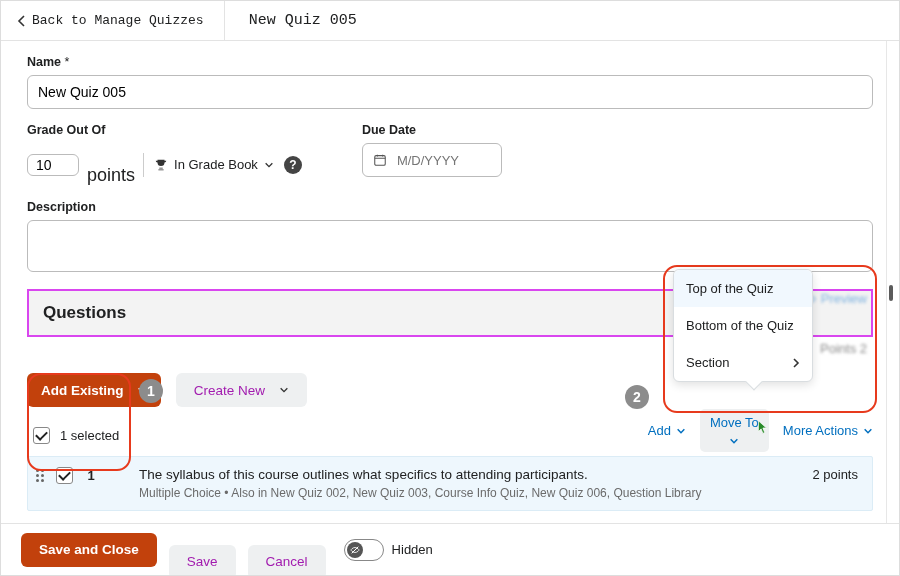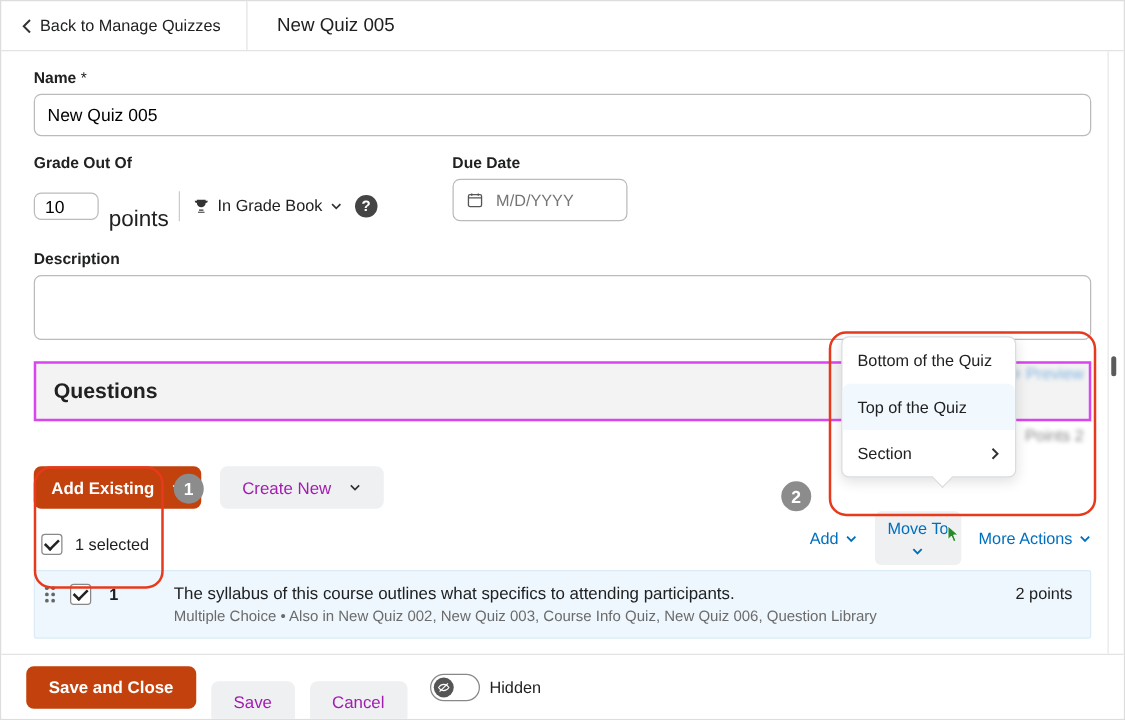--- a/index.html
+++ b/index.html
@@ -1,18 +1,18 @@
 <!DOCTYPE html>
 <html><head>
 <meta charset="utf-8">
 <style>
   * { box-sizing: border-box; }
   html, body { margin:0; padding:0; font-family: -apple-system, "Segoe UI", Arial, sans-serif; font-size:13px; color:#202122; }
   body { width:900px; height:576px; background:#fff; position:relative; overflow:hidden; border:1px solid #ddd;}
-  .topbar { display:flex; align-items:center; height:40px; border-bottom:1px solid #e3e3e3; padding:0 16px; gap:24px;}
+  .topbar { display:flex; align-items:center; height:40px; border-bottom:1px solid #e3e3e3; padding:0 16px; gap:24px;font-family:Liberation Mono, monospace;}
   .back { display:flex; align-items:center; gap:6px; font-size:13px; cursor:pointer; padding-right:20px; border-right:1px solid #e3e3e3; height:100%;}
   .title { font-size:15px; }
   .content { padding:14px 26px 0 26px; position:relative; height:calc(100% - 40px - 52px); overflow:hidden;}
   .label { font-size:12.5px; font-weight:600; display:block; margin-bottom:6px;}
   .req::after { content:" *"; font-weight:400;}
   .name-input { width:100%; height:34px; border:1px solid #bbb; border-radius:6px; padding:0 10px; font-size:14px;}
   .row { display:flex; gap:60px; margin-top:14px;}
   .grade-wrap .inputs, .due-wrap .inputs { display:flex; align-items:center; gap:8px;}
   .small-input { width:52px; height:22px; border:1px solid #bbb; border-radius:6px; text-align:left; padding:0 8px; font-size:14px;}
   .points-lbl { font-size:18px;margin-top:22px;}
@@ -180,25 +180,25 @@
 <div class="preview-blur">
   <svg width="14" height="14" viewBox="0 0 16 16">
       <path d="M8 4c3 0 6 4 6 4s-3 4-6 4-6-4-6-4 3-4 6-4z" fill="none" stroke="#7fb2df" stroke-width="1.3"></path>
       <circle cx="8" cy="8" r="1.6" fill="#7fb2df"></circle>
     </svg>
   <span>Preview</span>
 </div>
 <div class="points-blur">Points 2</div>
 
 <div class="dropdown">
+  <div class="item sel">
+      <span>Top of the Quiz</span>
+    </div>
   <div class="item">
       <span>Bottom of the Quiz</span>
-    </div>
-  <div class="item sel">
-      <span>Top of the Quiz</span>
     </div>
   <div class="item">
     <span>Section</span>
     <svg width="8" height="10" viewBox="0 0 8 10">
         <path d="M2 1l4 4-4 4" fill="none" stroke="#333" stroke-width="1.6"></path>
       </svg>
   </div>
   <div class="tail"></div>
 </div>
 

